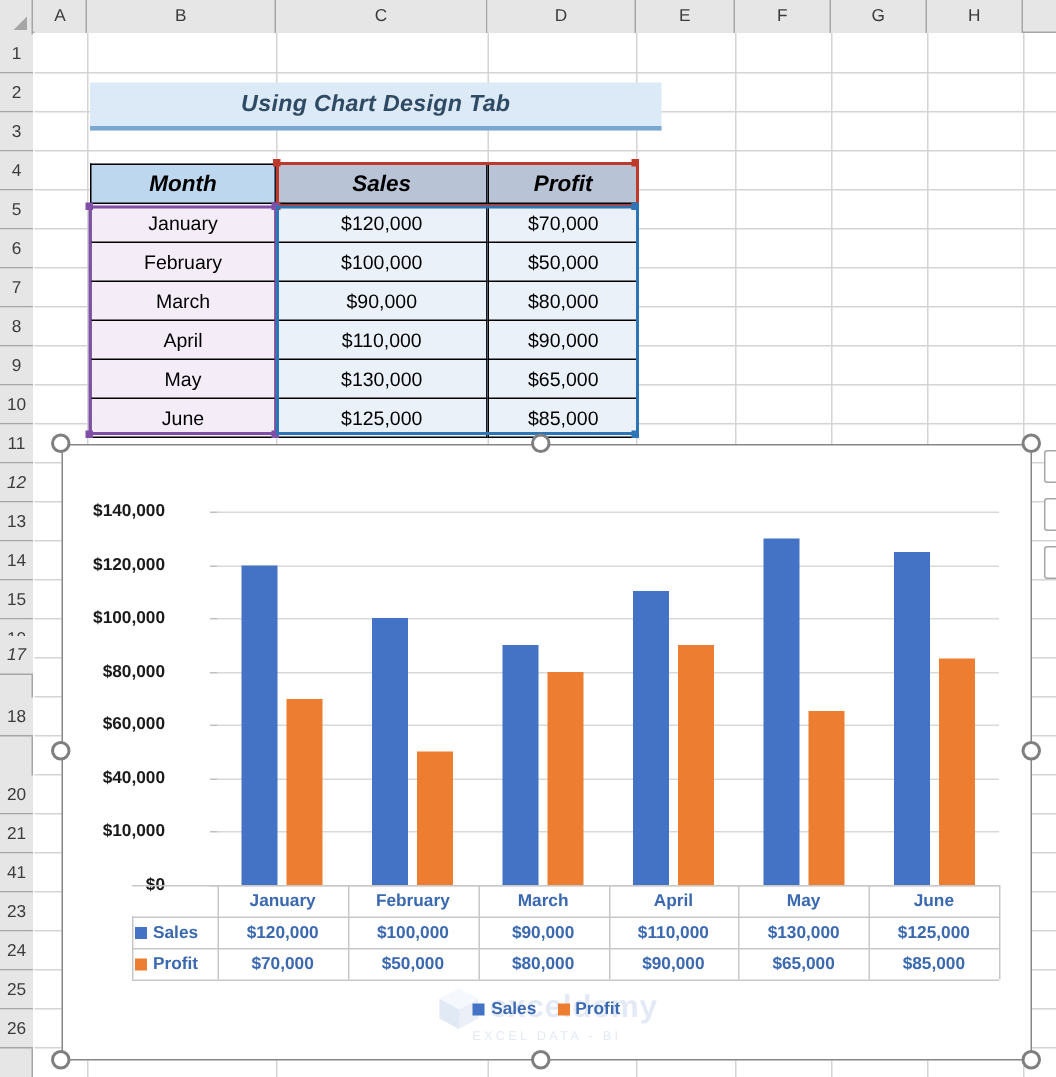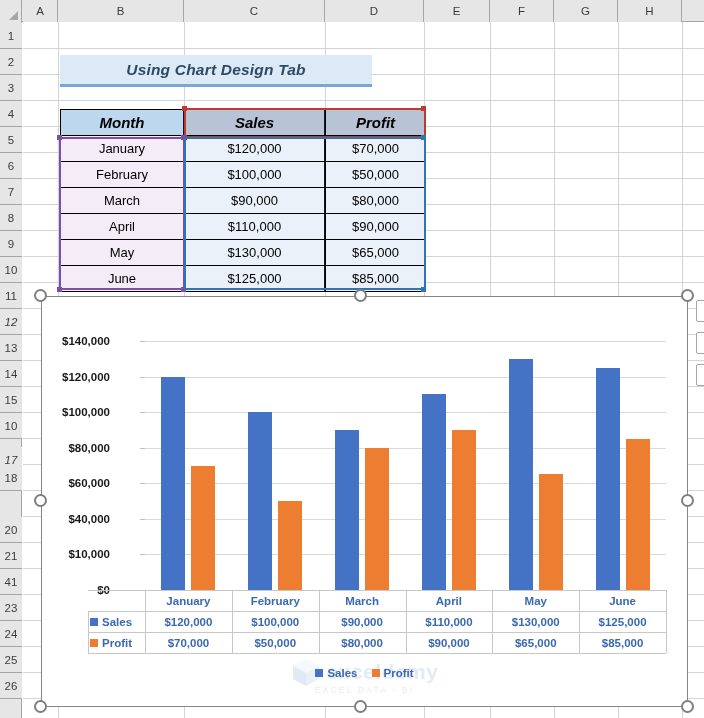--- a/index.html
+++ b/index.html
@@ -213,33 +213,33 @@
       <div class="rowhdr" style="top: 179px; height: 26px;">7</div>
       <div class="rowhdr" style="top: 205px; height: 26px;">8</div>
       <div class="rowhdr" style="top: 231px; height: 26px;">9</div>
       <div class="rowhdr" style="top: 257px; height: 26px;">10</div>
       <div class="rowhdr" style="top: 283px; height: 26px;">11</div>
       <div class="rowhdr" style="top: 309px; height: 26px; font-style: italic;">12</div>
       <div class="rowhdr" style="top: 335px; height: 26px;">13</div>
       <div class="rowhdr" style="top: 361px; height: 26px;">14</div>
       <div class="rowhdr" style="top: 387px; height: 26px;">15</div>
       <div class="rowhdr" style="top: 413px; height: 26px;">10</div>
-      <div class="rowhdr" style="top: 447px; height: 26px; font-style: italic;">17</div>
+      <div class="rowhdr" style="top: 424px; height: 26px; font-style: italic;">17</div>
       <div class="rowhdr" style="top: 465px; height: 26px;">18</div>
       <div class="rowhdr" style="top: 491px; height: 26px; margin-top: 48px;">19</div>
       <div class="rowhdr" style="top: 517px; height: 26px;">20</div>
       <div class="rowhdr" style="top: 543px; height: 26px;">21</div>
       <div class="rowhdr" style="top: 569px; height: 26px;">41</div>
       <div class="rowhdr" style="top: 595px; height: 26px;">23</div>
       <div class="rowhdr" style="top: 621px; height: 26px;">24</div>
       <div class="rowhdr" style="top: 647px; height: 26px;">25</div>
       <div class="rowhdr" style="top: 673px; height: 26px;">26</div>
     </div>
 
-  <div class="title-banner" style="left:60px; top:55px; width:312px; height:32px;">Using Chart Design Tab</div>
+  <div class="title-banner" style="left:60px; top:55px; width:381px; height:32px;">Using Chart Design Tab</div>
 
   <div id="src-table">
       <div class="dt-cell bd-t bd-b bd-l bd-r dt-head-month" style="left: 60px; top: 109px; width: 124px; height: 27px;">Month</div>
       <div class="dt-cell bd-t bd-b bd-l bd-r dt-head-num" style="left: 184px; top: 109px; width: 141px; height: 27px;">Sales</div>
       <div class="dt-cell bd-t bd-b bd-l bd-r dt-head-num" style="left: 325px; top: 109px; width: 101px; height: 27px;">Profit</div>
       <div class="dt-cell bd-b bd-l bd-r dt-month" style="left: 60px; top: 136px; width: 124px; height: 26px;">January</div>
       <div class="dt-cell bd-b bd-l bd-r dt-num" style="left: 184px; top: 136px; width: 141px; height: 26px;">$120,000</div>
       <div class="dt-cell bd-b bd-l bd-r dt-num" style="left: 325px; top: 136px; width: 101px; height: 26px;">$70,000</div>
       <div class="dt-cell bd-b bd-l bd-r dt-month" style="left: 60px; top: 162px; width: 124px; height: 26px;">February</div>
       <div class="dt-cell bd-b bd-l bd-r dt-num" style="left: 184px; top: 162px; width: 141px; height: 26px;">$100,000</div>

